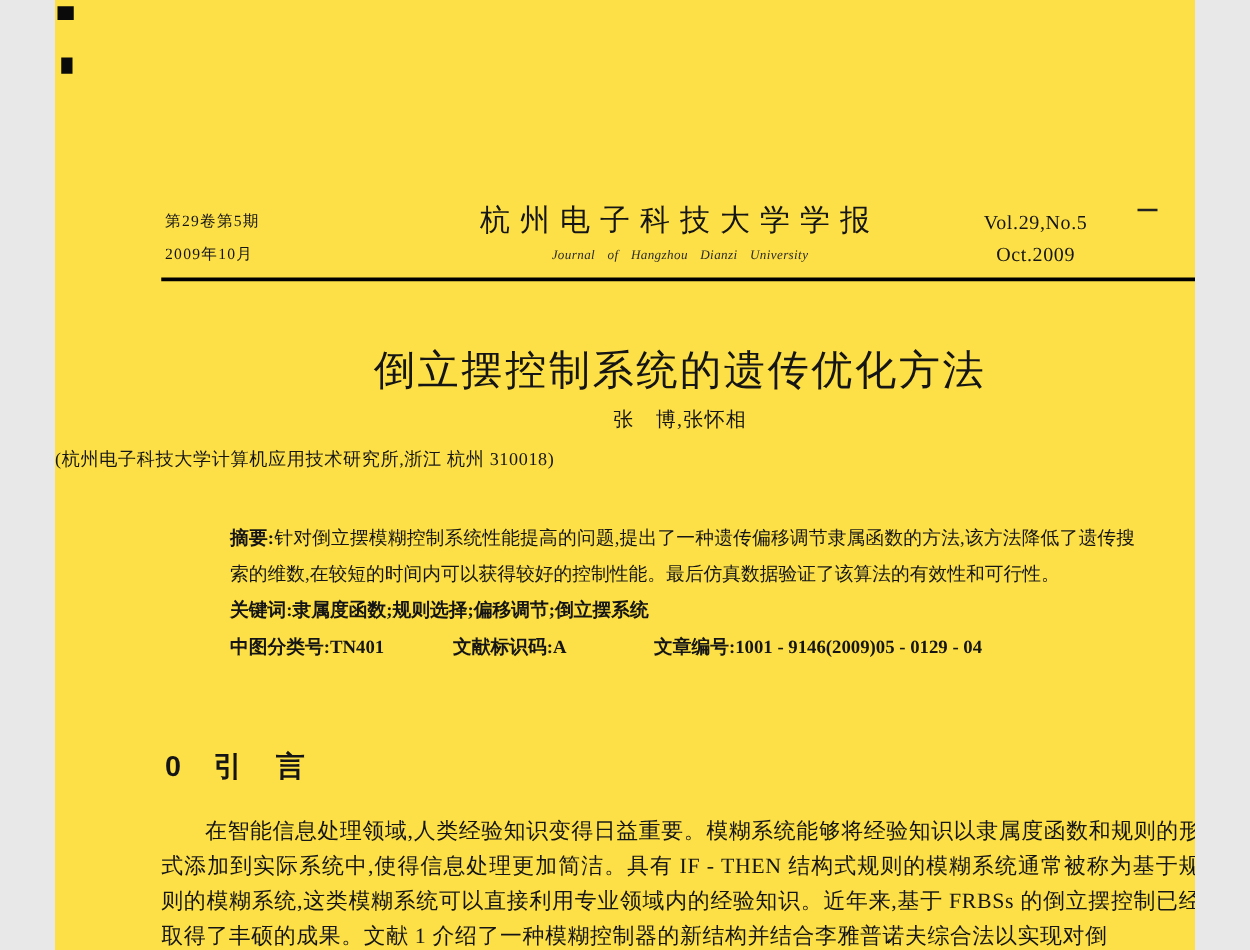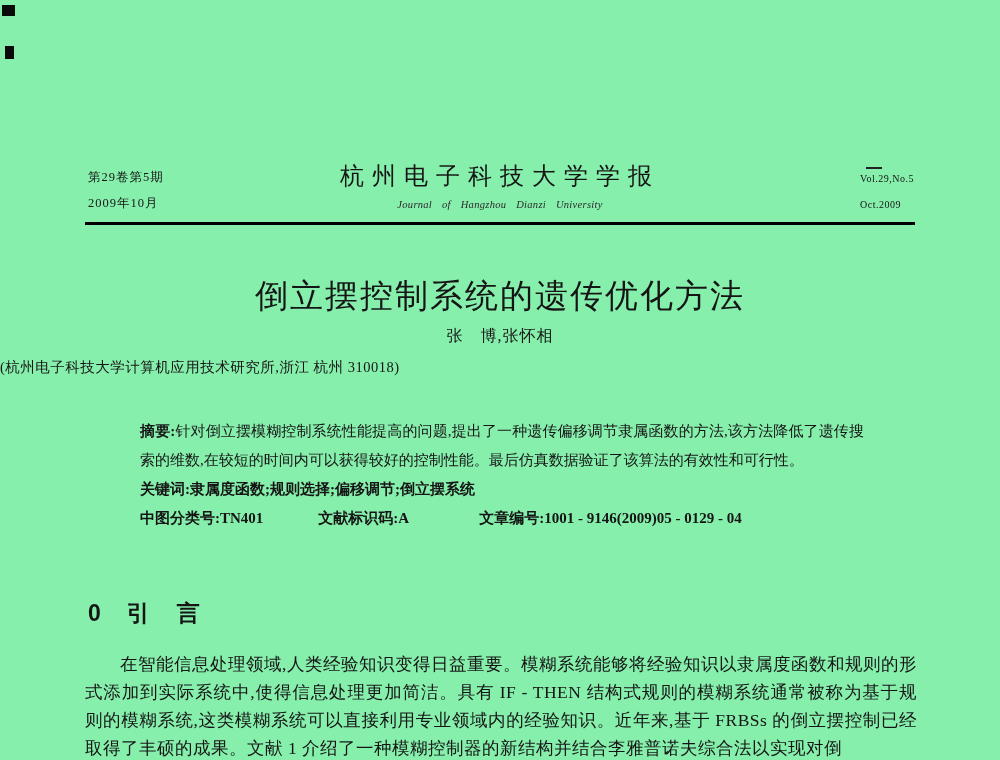--- a/index.html
+++ b/index.html
@@ -1,22 +1,22 @@
 <!DOCTYPE html>
 <html><head>
 <meta charset="utf-8">
 <style>
   * { margin: 0; padding: 0; box-sizing: border-box; }
   html, body { background: #e8e8e8; }
   .page {
     position: relative;
-    width: 1000px;
+    width: 912px;
     height: 760px;
     margin: 0 auto;
-    background: #86efac;
+    background: #fde047;
     overflow: hidden;
     color: #151515;
     font-family: "Liberation Serif", "DejaVu Serif", serif;
   }
 
   
   .artifact { position: absolute; background: #0a0a0a; }
   .artifact-1 { left: 2px; top: 5px; width: 13px; height: 11px; }
   .artifact-2 { left: 5px; top: 46px; width: 9px; height: 13px; }
   .artifact-3 { left: 866px; top: 167px; width: 16px; height: 2px; background:#222; }
@@ -34,21 +34,21 @@
     font-size: 24px; letter-spacing: 8px; font-weight: 500;
   }
   .hdr-center .en {
     margin-top: 7px;
     font-size: 10.5px; word-spacing: 7px; letter-spacing: 0.3px; color: #2a2a2a;
     font-family: "Liberation Serif", "DejaVu Serif", serif;
     font-style: italic;
   }
   .hdr-right {
     position: absolute; right: 86px; top: 166px;
-    font-size: 10px; line-height: 26px; text-align: left; letter-spacing: 0.5px;
+    font-size: 16px; line-height: 26px; text-align: center; letter-spacing: 0.5px;
   }
   .hdr-rule {
     position: absolute; left: 85px; top: 222px; width: 830px; height: 3px;
     background: #000;
   }
 
   
   .art-title {
     position: absolute; left: 0; top: 274px; width: 1000px;
     text-align: center; font-size: 33px; font-weight: 400; letter-spacing: 2px;

